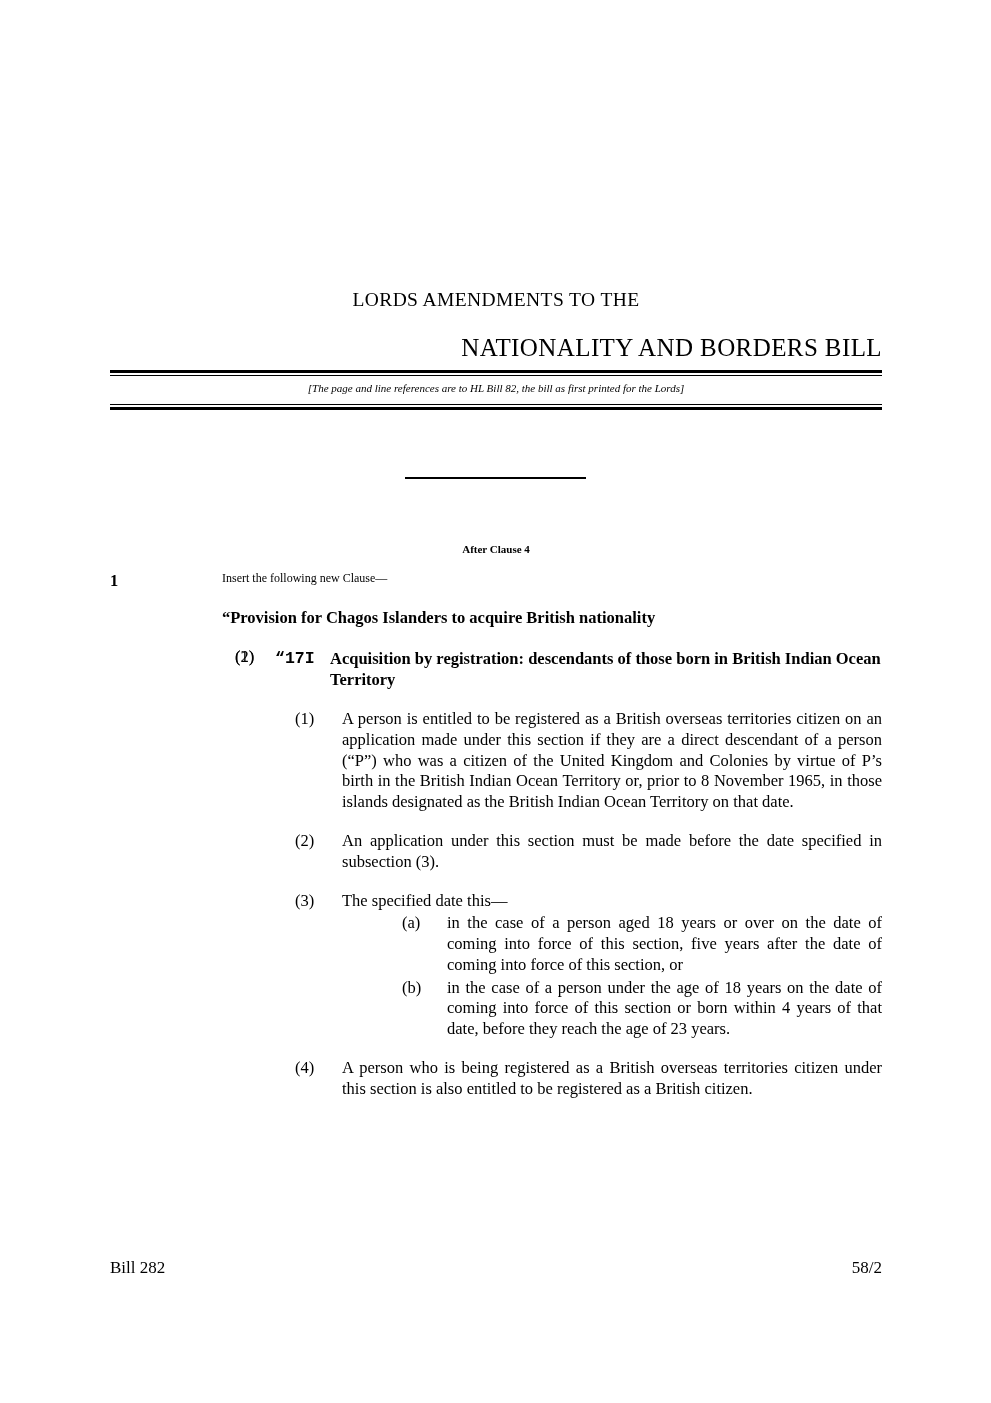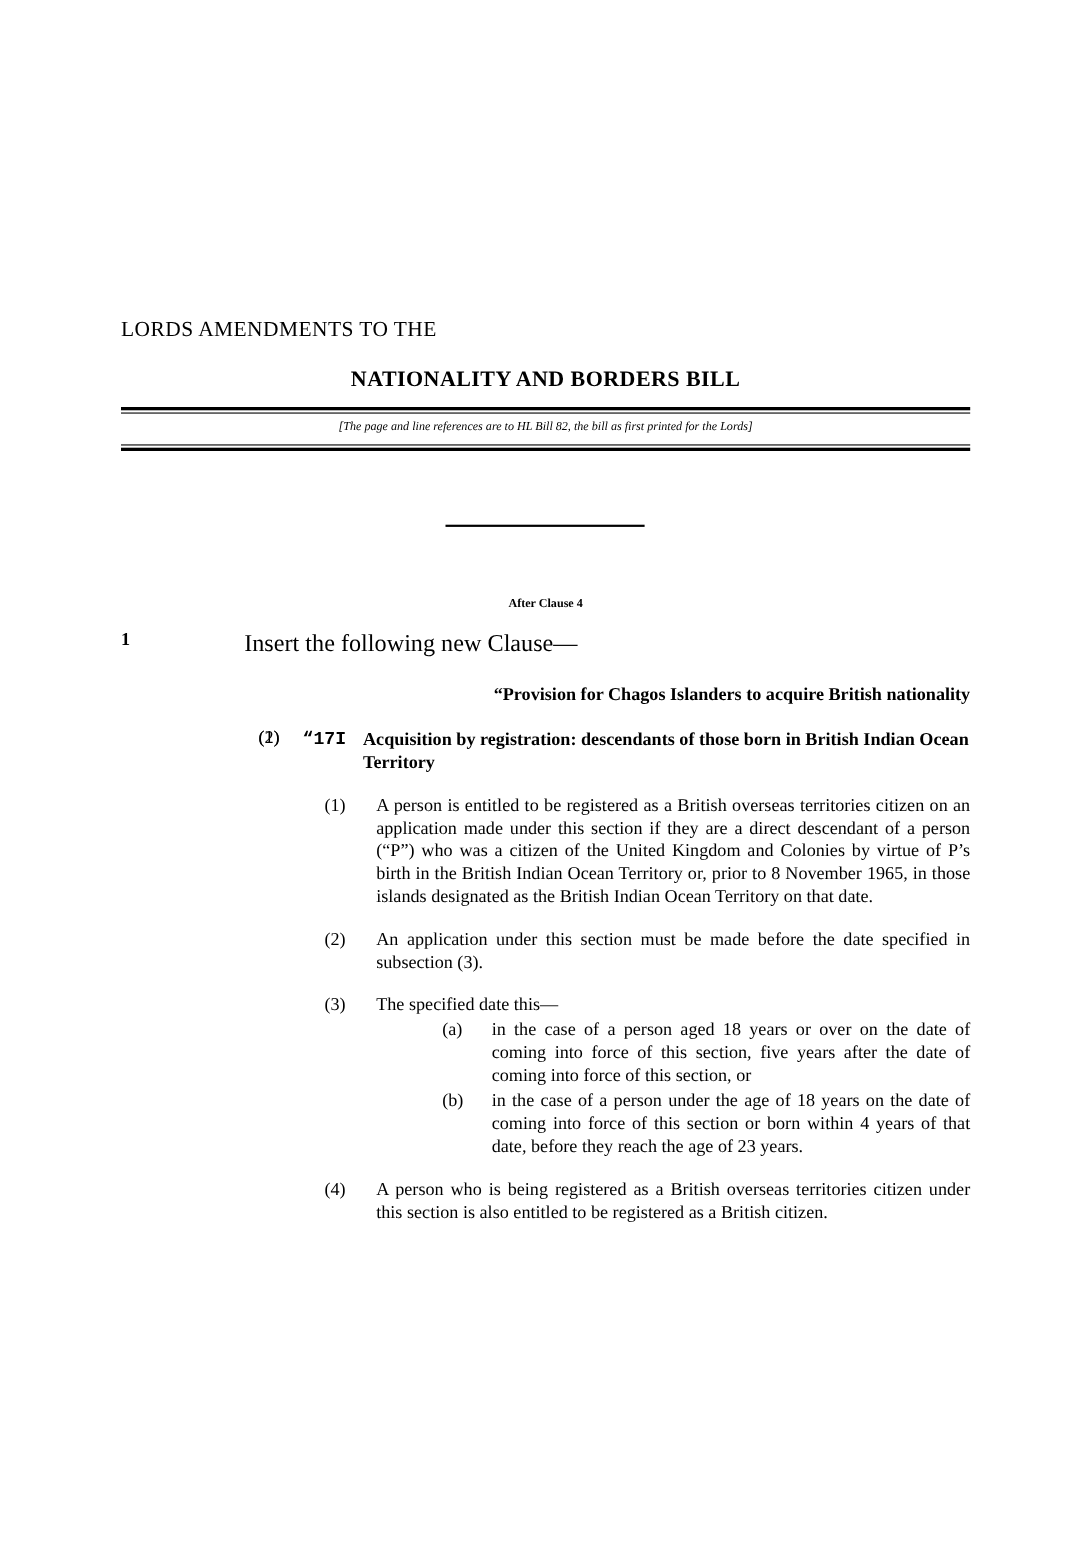--- a/index.html
+++ b/index.html
@@ -20,30 +20,30 @@
   }
 
   
   .doc-header {
     position: absolute;
     left: 110px;
     top: 288px;
     width: 772px;
   }
   .title-line-1 {
-    text-align: left;
+    text-align: center;
     font-size: 19.5px;
     letter-spacing: 0.4px;
     line-height: 1.2;
     margin: 0;
   }
   .title-line-2 {
-    text-align: center;
-    font-size: 20px;
-    font-weight: bold;
+    text-align: right;
+    font-size: 25px;
+    font-weight: normal;
     letter-spacing: 0.4px;
     line-height: 1.2;
     margin: 22px 0 0 0;
   }
 
   
   .rule-block {
     position: absolute;
     left: 110px;
     width: 772px;
@@ -116,30 +116,29 @@
   .amend-number {
     position: absolute;
     left: 0;
     top: 0;
     width: 40px;
     font-size: 16.5px;
     font-weight: bold;
   }
   .amend-intro {
     margin-left: 112px;
-    font-size: 22px;
+    font-size: 12px;
     line-height: 1.28;
   }
   .clause-title {
     margin-left: 112px;
     margin-top: 21px;
     font-size: 16.5px;
     font-weight: bold;
     line-height: 1.28;
-    text-align: right;
   }
 
   
   .lvl1 {
     margin-left: 125px;
     margin-top: 19px;
     position: relative;
     padding-left: 47px;
     font-size: 16.5px;
     line-height: 1.26;
@@ -285,14 +284,18 @@
       </div>
     </div>
 
     <div class="lvl2">
       <span class="marker">(4)</span>
       <span class="body">A person who is being registered as a British overseas territories citizen under this section is also entitled to be registered as a British citizen.</span>
     </div>
 
   </div>
 
+  <div class="footer">
+    <span>Bill 282</span>
+    <span>58/2</span>
+  </div>
 
 </div>
 
 </body></html>

